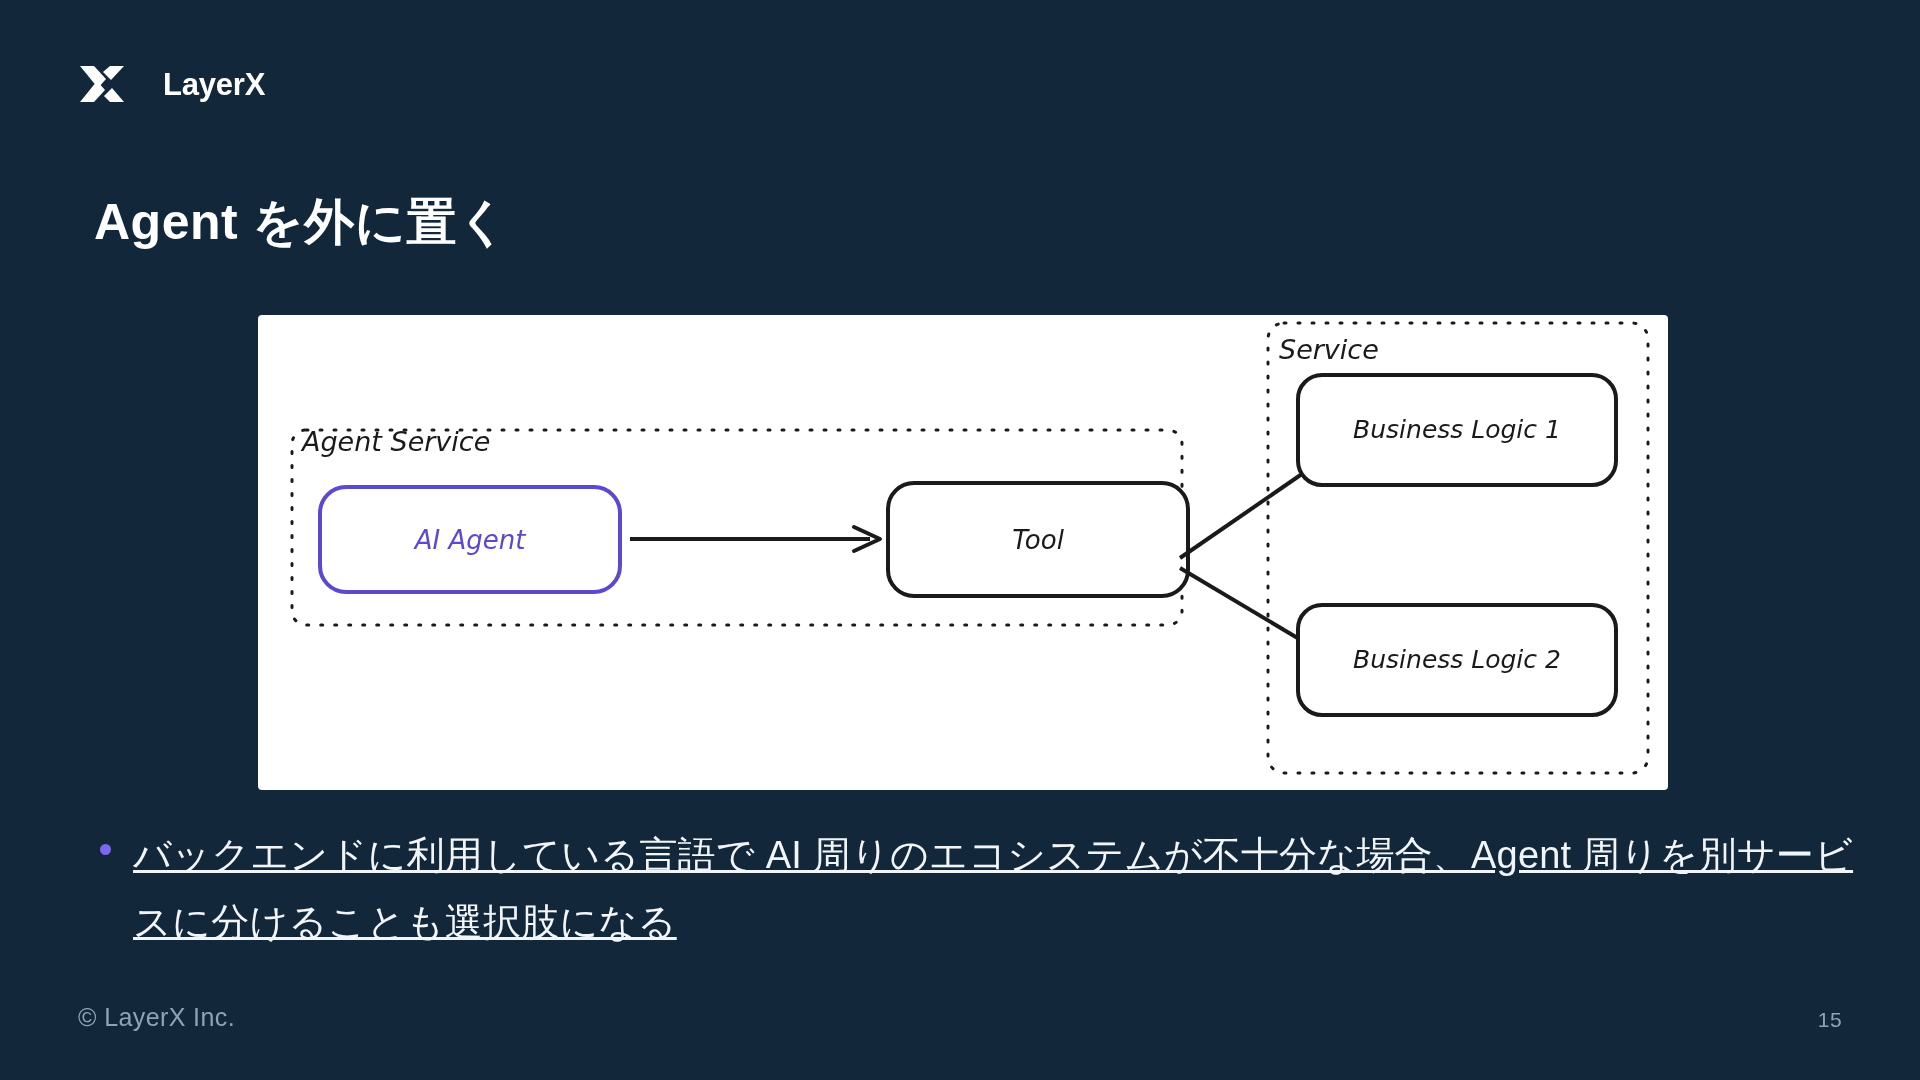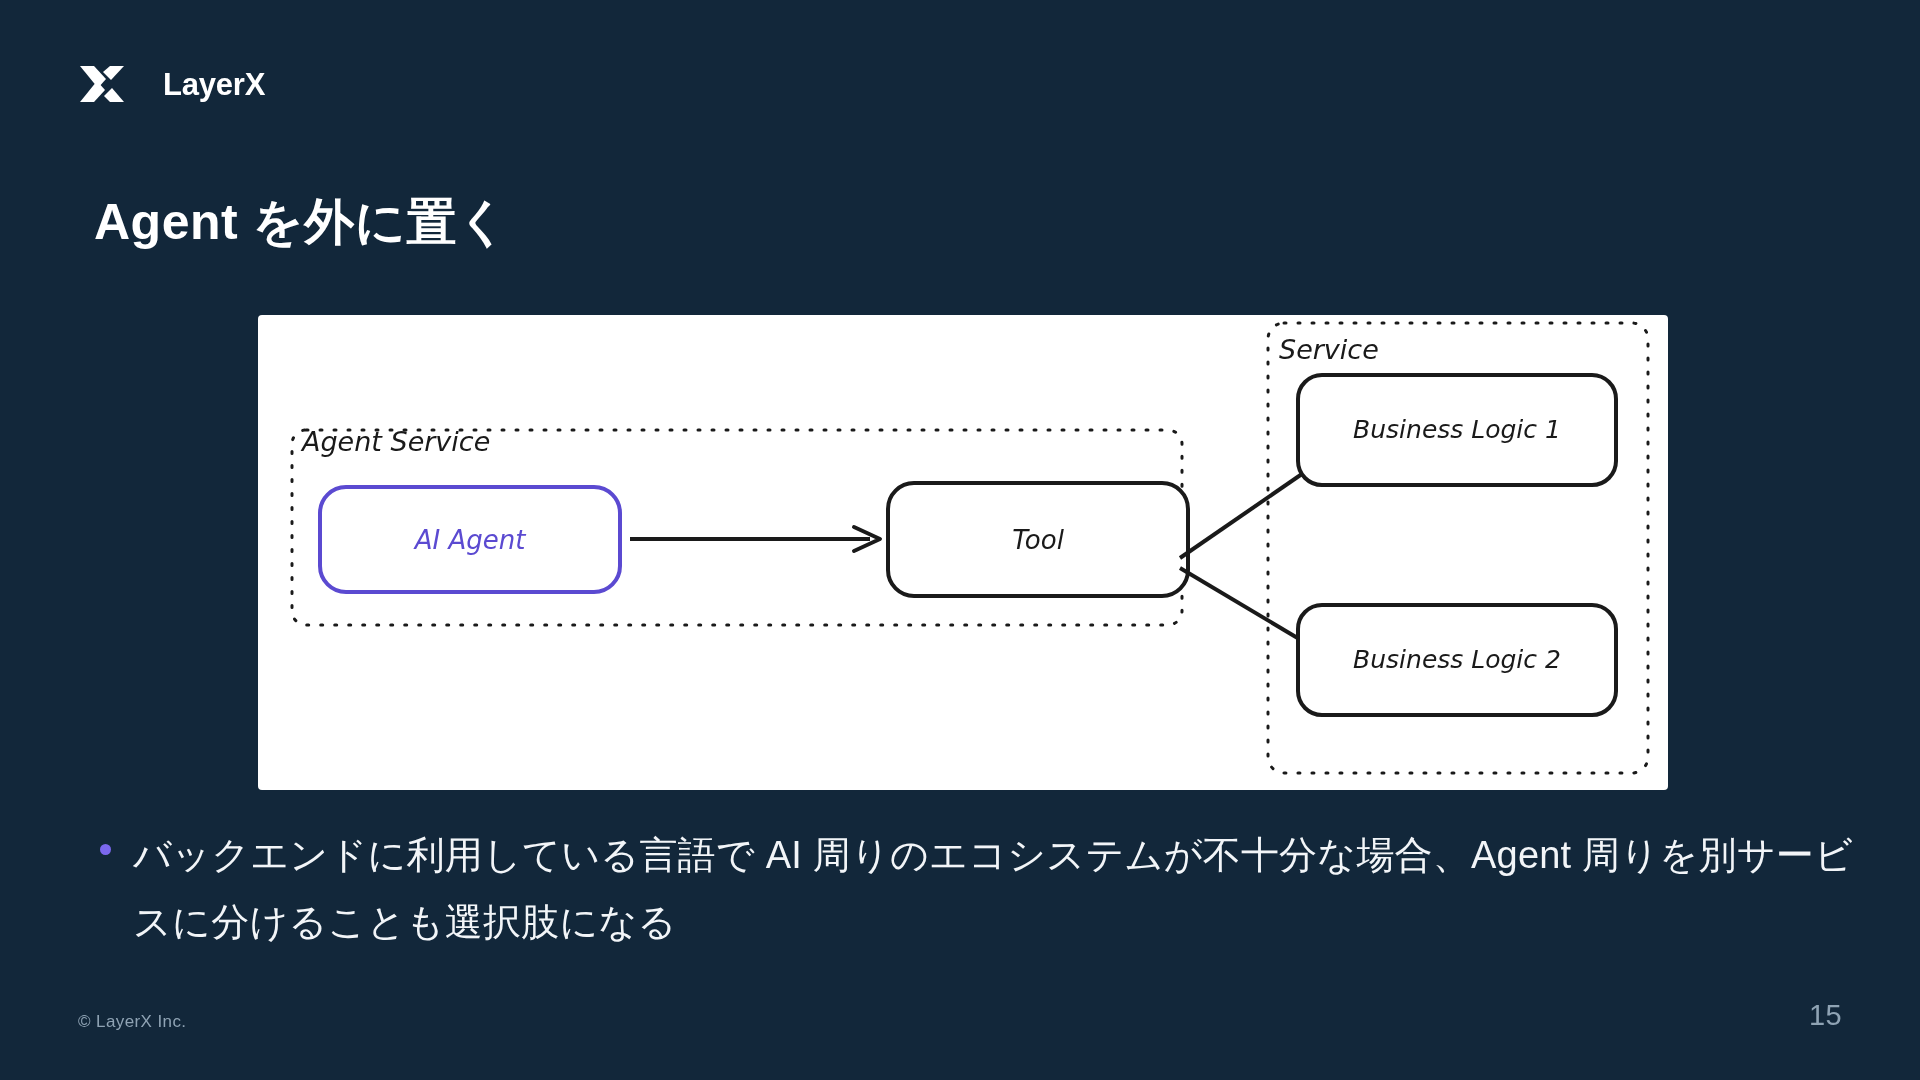--- a/index.html
+++ b/index.html
@@ -76,35 +76,36 @@
     border-radius:50%;
     background:#7b68ee;
     margin-top:22px;
   }
   .bullet-text {
     color:#f2f5f8;
     font-size:38px;
     line-height:1.75;
     font-weight:400;
     letter-spacing:0.2px;
+    text-decoration:underline;
   }
 
   
   .footer-copyright {
     position:absolute;
     left:78px; bottom:48px;
     color:#8fa3b4;
-    font-size:17px;
+    font-size:25px;
     letter-spacing:0.4px;
   }
   .footer-pagenum {
     position:absolute;
     right:78px; bottom:48px;
     color:#8fa3b4;
-    font-size:29px;
+    font-size:21px;
     letter-spacing:0.4px;
   }
 </style>
 </head>
 <body>
 
 <div class="brand">
   <svg class="brand-mark" viewBox="0 0 48 44">
     <path d="M2 4 L16 4 L28 17 L20 26 Z" fill="#ffffff"></path>
     <path d="M32 4 L46 4 L33 18 L25 10 Z" fill="#ffffff"></path>

